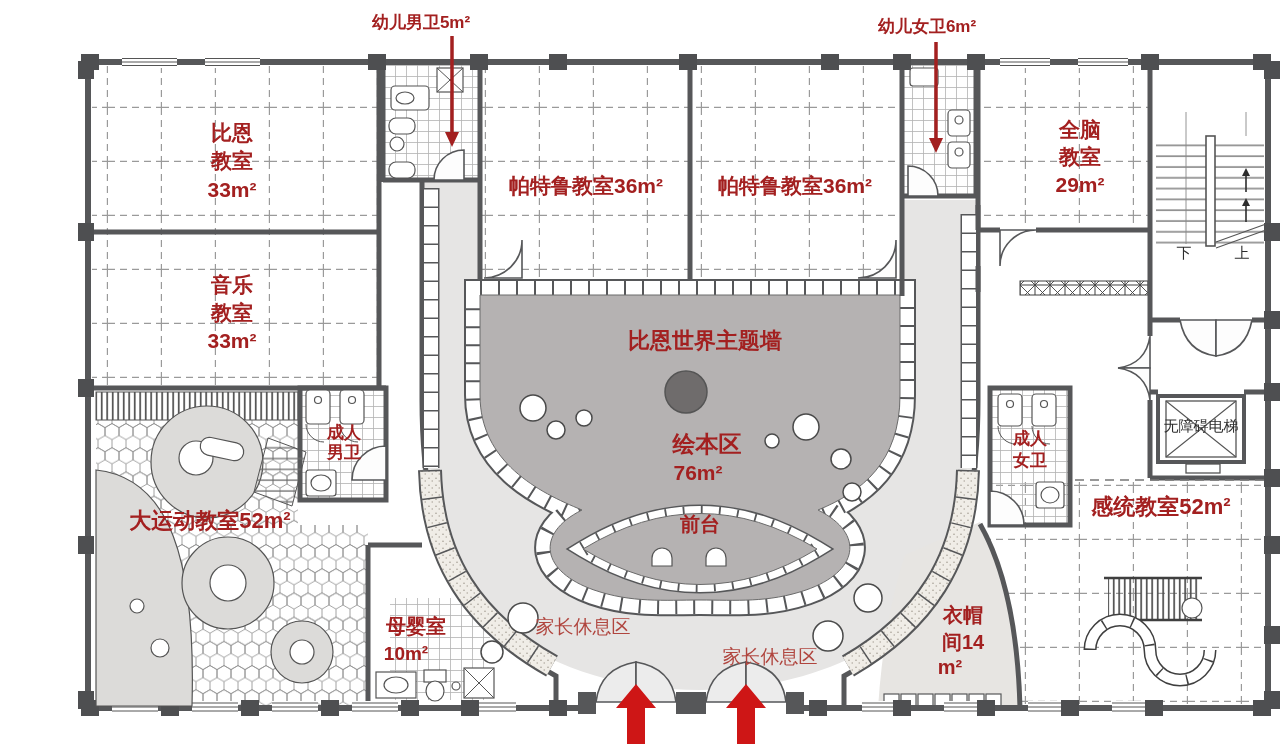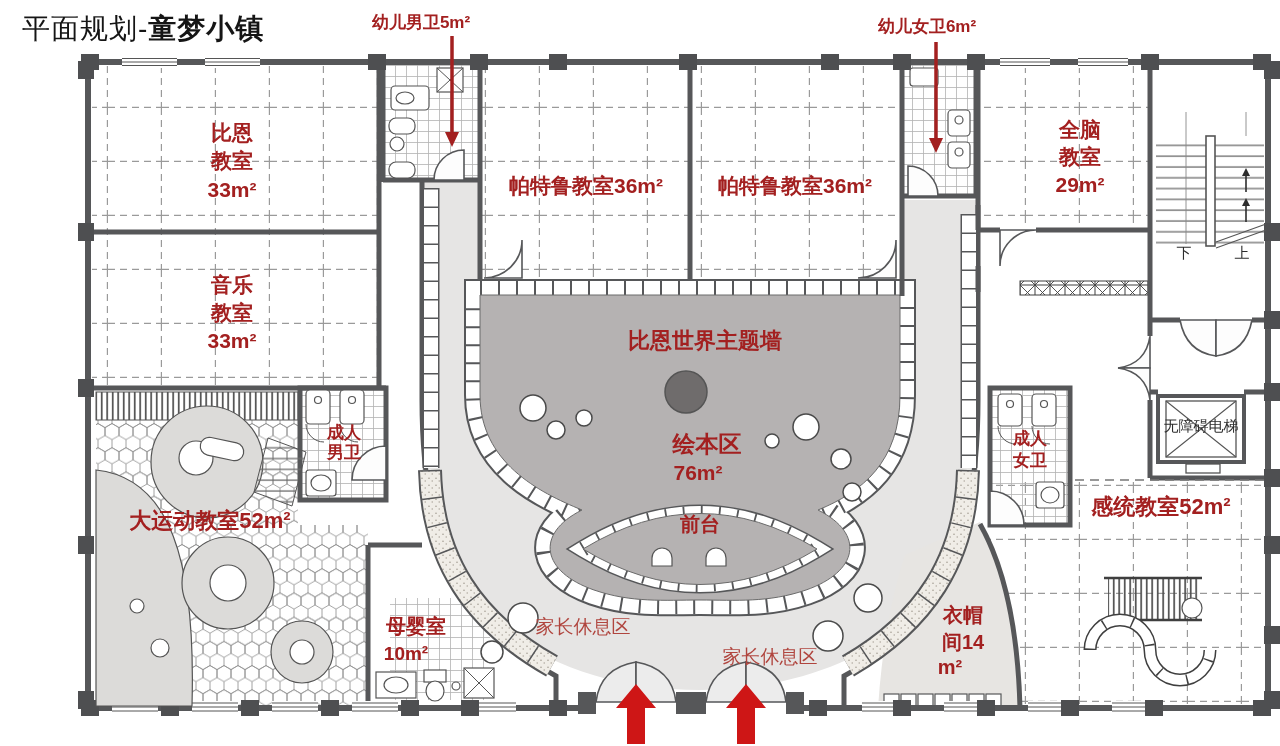--- a/index.html
+++ b/index.html
@@ -400,17 +400,14 @@
 
     <text x="1201" y="431" font-size="15" class="blk">无障碍电梯</text>
     <text x="1184" y="258" font-size="15" class="blk">下</text>
     <text x="1242" y="258" font-size="15" class="blk">上</text>
 
     <text x="421" y="28" font-size="17" class="red">幼儿男卫5m²</text>
     <text x="927" y="32" font-size="17" class="red">幼儿女卫6m²</text>
   </g>
 </svg>
 
-<div id="title">
-  <span class="t1">平面规划-</span><span class="t2">童梦小镇</span>
+
 </div>
 
-</div>
-
 </body></html>

